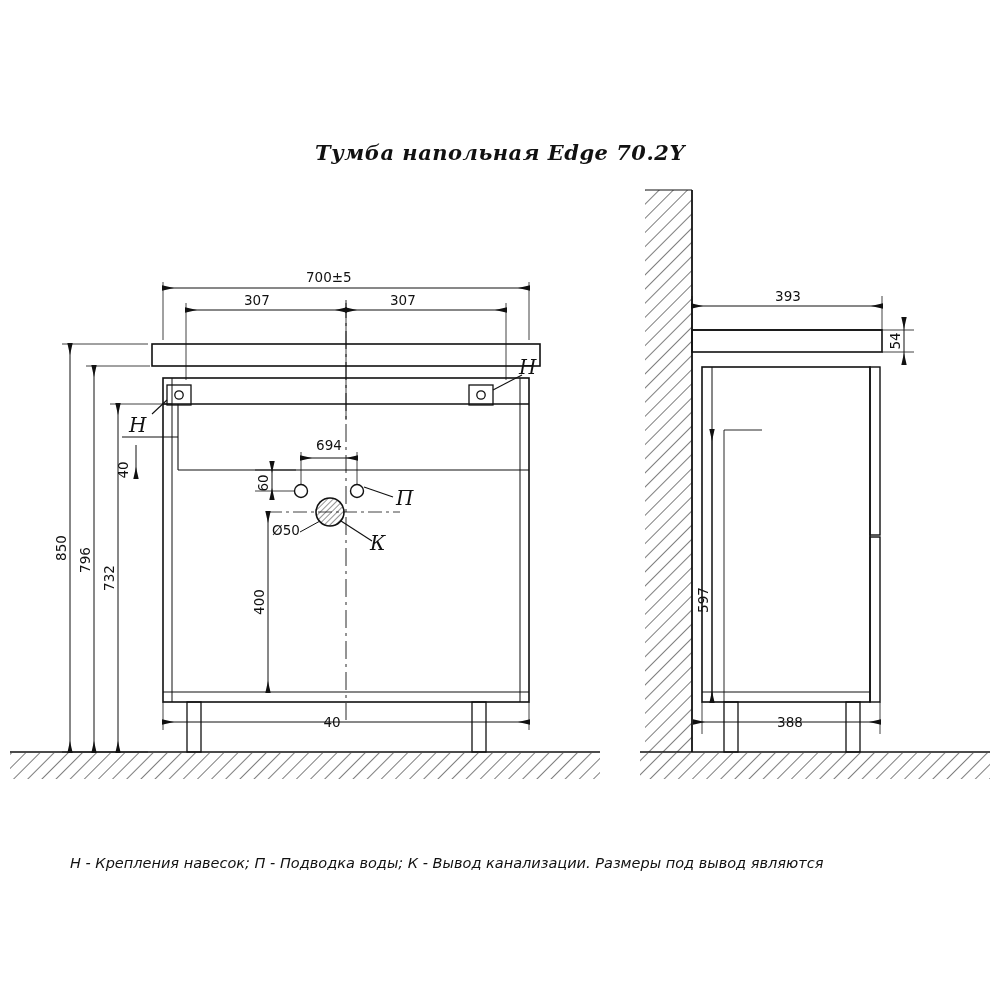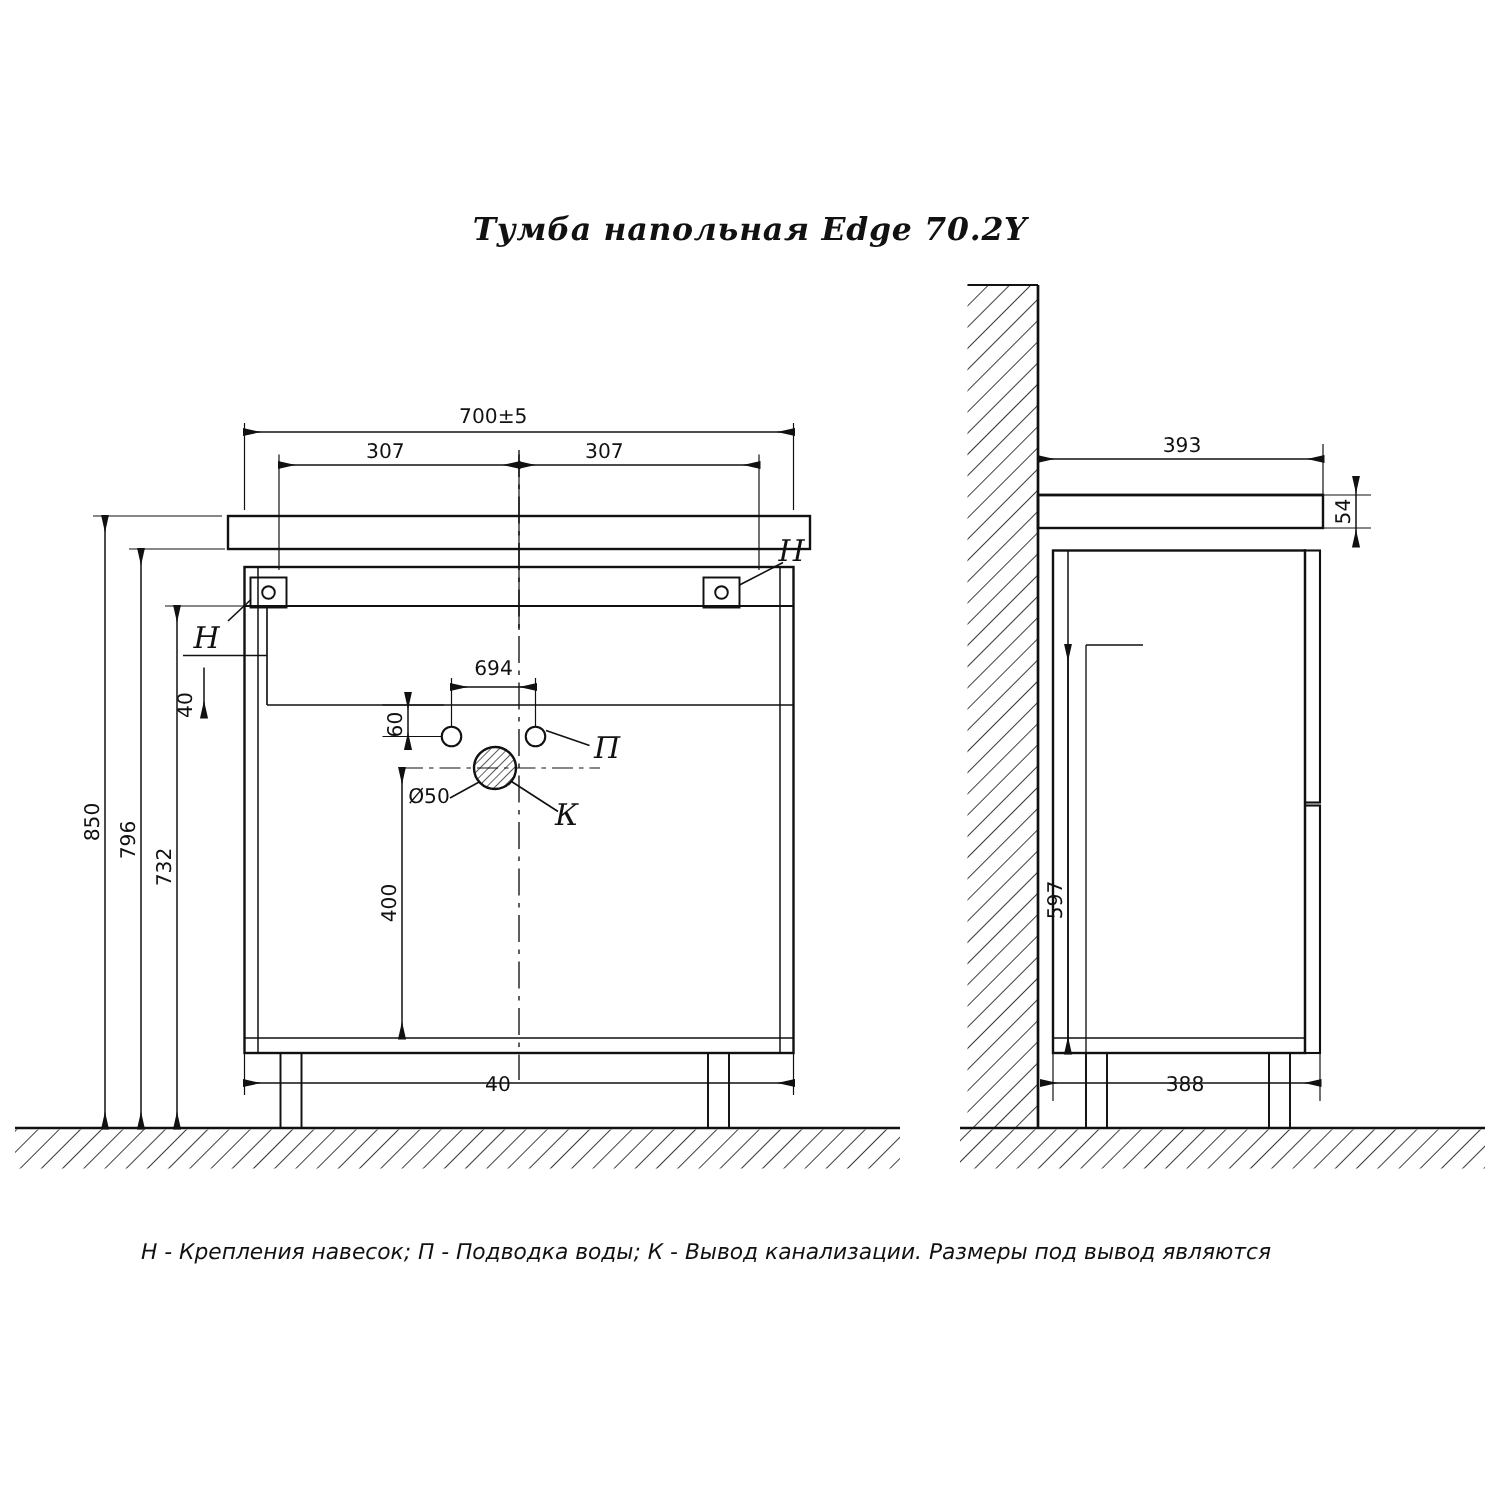--- a/index.html
+++ b/index.html
@@ -31,28 +31,27 @@
     font-style: italic;
     font-weight: bold;
     font-size: 21px;
     letter-spacing: 0.5px;
     color: #111;
     margin-top: 32px;
   }
   .note {
     position: absolute;
     left: 70px;
-    top: 822px;
+    top: 850px;
     width: 880px;
     font-family: "DejaVu Sans", sans-serif;
     font-style: italic;
     font-size: 14.5px;
     line-height: 26px;
     color: #111;
-    margin-left: 24px;
   }
   .note span { display: block; }
   .note .l2 { padding-left: 0px; }
   svg { position: absolute; left: 0; top: 0; }
   text {
     font-family: "DejaVu Sans", sans-serif;
     font-size: 13px;
     fill: #111;
   }
   text.dim { font-size: 13.5px; }

